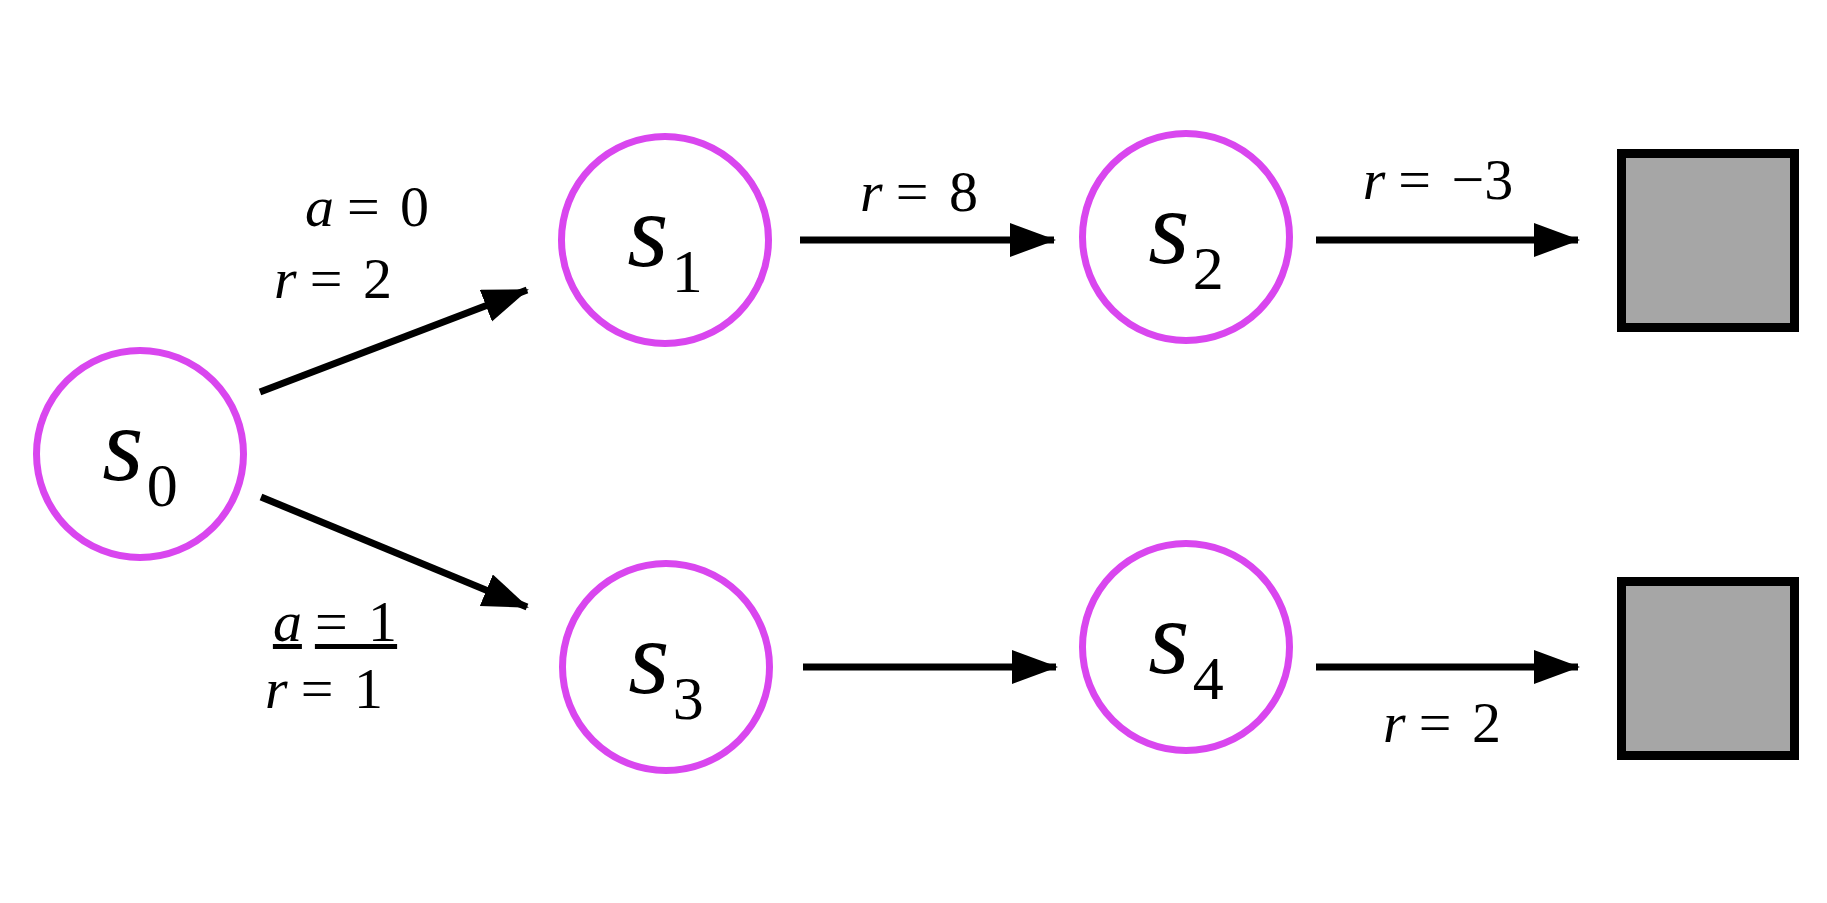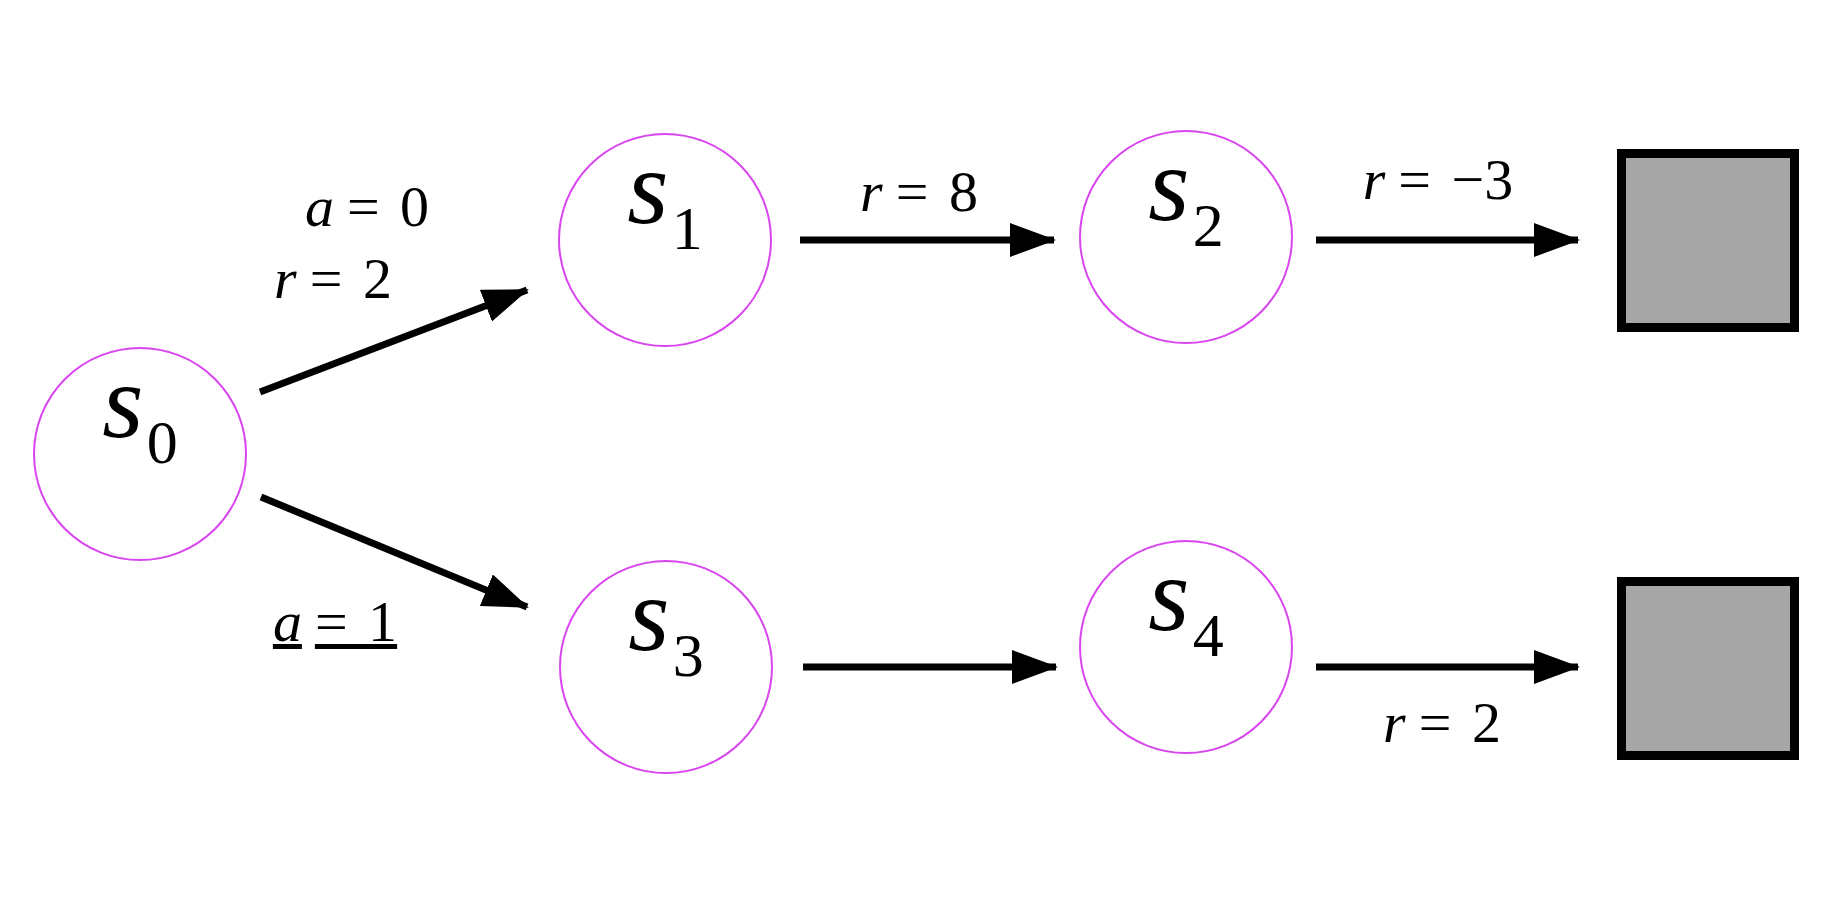--- a/index.html
+++ b/index.html
@@ -22,26 +22,26 @@
     top: 0;
     width: 1827px;
     height: 903px;
     z-index: 1;
   }
   .state-node {
     position: absolute;
     width: 214px;
     height: 214px;
     box-sizing: border-box;
-    border: 2px solid #d946ef;
+    border: 7px solid #d946ef;
     border-radius: 50%;
     background: #ffffff;
     z-index: 2;
     display: flex;
-    align-items: flex-start;
+    align-items: center;
     justify-content: center;
   }
   .node-label {
     line-height: 1;
     white-space: nowrap;
   }
   .nl-base {
     font-size: 106px;
     font-style: italic;
   }
@@ -122,17 +122,18 @@
   <div class="edge-label" style="left:335px; top:207px;margin-left:32px;"><span class="var">a</span><span class="rel">= 0</span></div>
 
   <div class="edge-label" style="left:333px; top:279px;"><span class="var">r</span><span class="rel">= 2</span></div>
 
   <div class="edge-label" style="left:919px; top:192px;"><span class="var">r</span><span class="rel">= 8</span></div>
 
   <div class="edge-label" style="left:1438px; top:180px;text-align:center;"><span class="var">r</span><span class="rel">= −3</span></div>
 
   <div class="edge-label" style="left:335px; top:622px;text-decoration:underline;"><span class="var">a</span><span class="rel">= 1</span></div>
 
+  <div class="edge-label" style="left:324px; top:689px;"><span class="var">r</span><span class="rel">= 1</span></div>
 
 
   <div class="edge-label" style="left:1442px; top:723px;"><span class="var">r</span><span class="rel">= 2</span></div>
 
 </div>
 
 </body></html>

